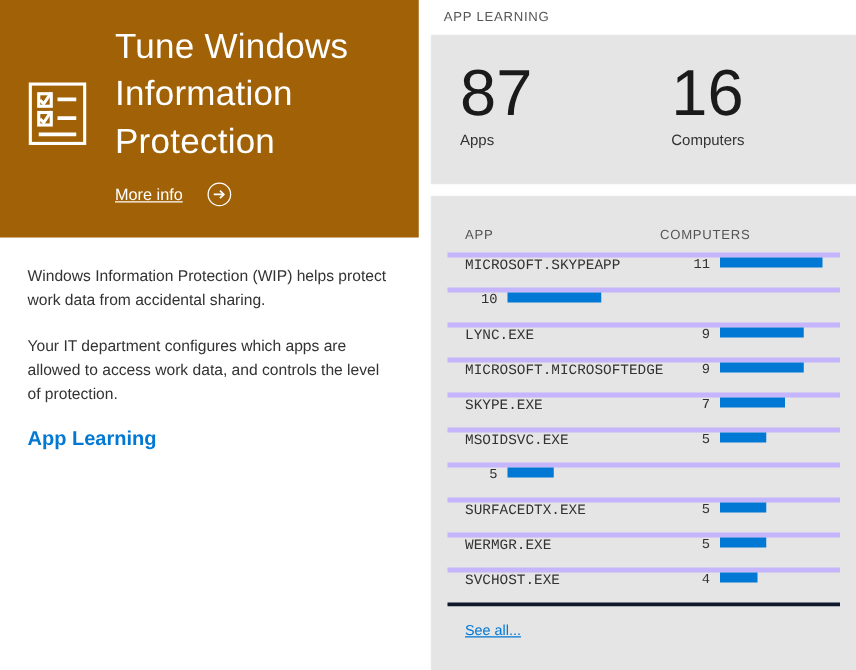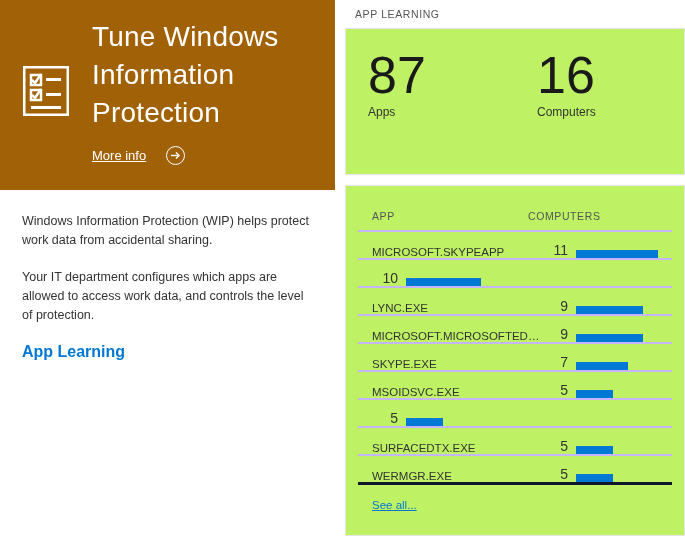--- a/index.html
+++ b/index.html
@@ -100,21 +100,21 @@
     display: flex;
     flex-direction: column;
   }
   .right-header {
     font-size: 10.5px;
     letter-spacing: 0.6px;
     color: #555555;
     padding: 8px 0 8px 10px;
   }
   .card {
-    background: #bef264;
+    background: #e5e5e5;
     border: 1px solid #e6e6e6;
     box-shadow: 0 0 2px rgba(0,0,0,0.06);
     box-sizing: border-box;
   }
   .summary-card {
     height: 157px;
     display: flex;
     align-items: flex-start;
     padding: 18px 0 0 0;
   }
@@ -150,38 +150,39 @@
     color: #555555;
     padding: 12px 14px 8px 14px;
   }
   .th-app { flex: 1; }
   .th-computers {
     width: 130px;
     text-align: left;
   }
   .row {
     display: flex;
-    align-items: flex-end;
-    border-top: 2px solid #c4b5fd;
+    align-items: flex-start;
+    border-top: 4px solid #c4b5fd;
     height: 28px;
     padding: 0 14px;
     box-sizing: border-box;
+    font-family: Liberation Mono, monospace;
   }
   .row-name {
     flex: 1;
     font-size: 11.5px;
     color: #333333;
     white-space: nowrap;
     overflow: hidden;
     text-overflow: ellipsis;
   }
   .row-count {
     width: 26px;
     text-align: right;
-    font-size: 14px;
+    font-size: 11px;
     color: #333333;
     margin-right: 8px;
   }
   .bar-track {
     width: 82px;
     height: 8px;
   }
   .bar-fill {
     height: 8px;
     background: #0078d4;
@@ -312,20 +313,27 @@
               <div class="bar-fill" style="width: 45%; background: rgb(0, 120, 212);"></div>
             </div>
           </div>
           <div class="row">
             <div class="row-name">WERMGR.EXE</div>
             <div class="row-count">5</div>
             <div class="bar-track">
               <div class="bar-fill" style="width: 45%; background: rgb(0, 120, 212);"></div>
             </div>
           </div>
+          <div class="row">
+            <div class="row-name">SVCHOST.EXE</div>
+            <div class="row-count">4</div>
+            <div class="bar-track">
+              <div class="bar-fill" style="width: 36%; background: rgb(0, 120, 212);"></div>
+            </div>
+          </div>
         </div>
       <div class="see-all-row">
         <span class="see-all">See all...</span>
       </div>
     </div>
   </div>
 
 </div>
 
 </body></html>

